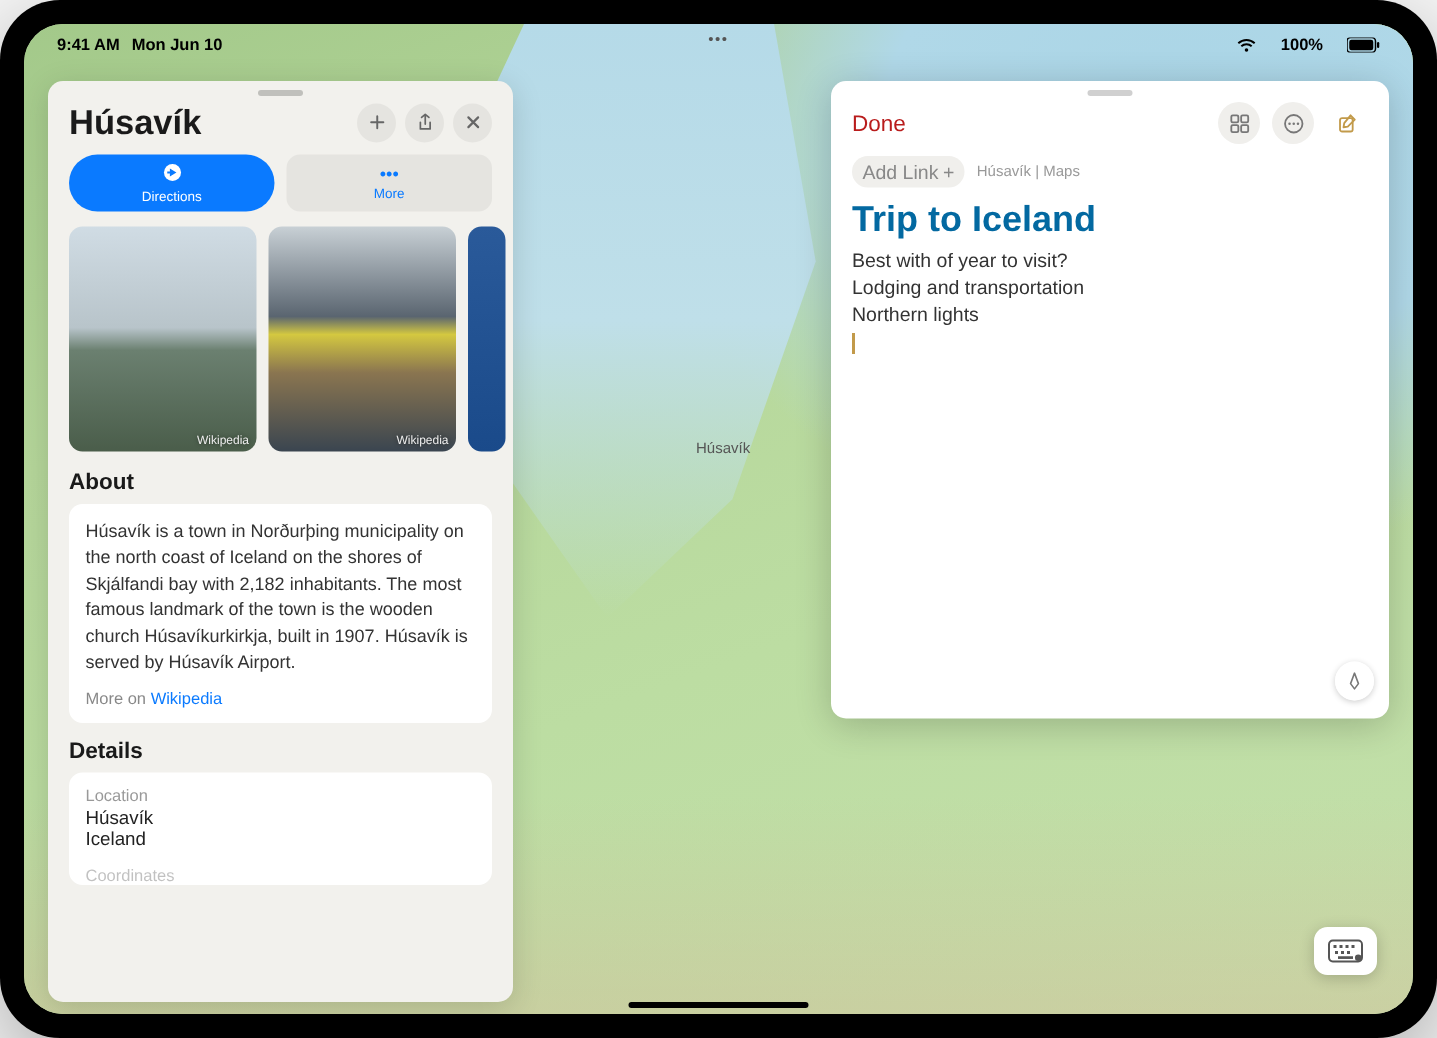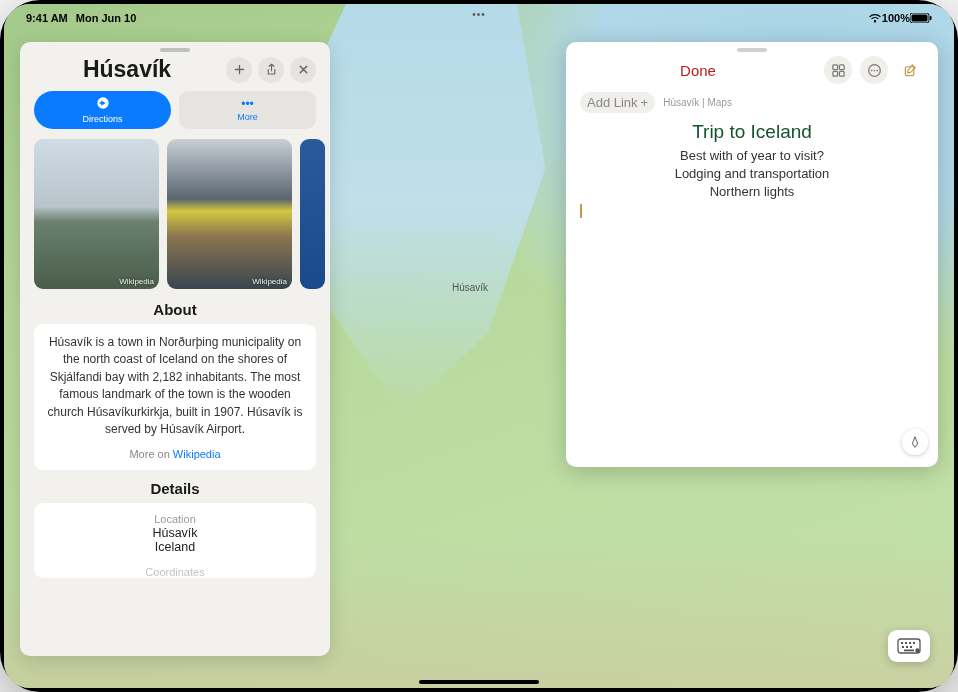--- a/index.html
+++ b/index.html
@@ -1,23 +1,23 @@
 <!DOCTYPE html>
 <html><head>
   <meta charset="utf-8">
   <style>
     * { margin: 0; padding: 0; box-sizing: border-box; font-family: -apple-system, BlinkMacSystemFont, "Segoe UI", sans-serif; }
     body { background: #f5f5f5; display: flex; justify-content: center; align-items: center; min-height: 100vh; }
-    .device { width: 958px; height: 692px; background: #000; border-radius: 40px; padding: 4px; position: relative; box-shadow: 0 20px 60px rgba(0,0,0,0.3); text-align: center; }
+    .device { width: 958px; height: 692px; background: #000; border-radius: 40px; padding: 16px; position: relative; box-shadow: 0 20px 60px rgba(0,0,0,0.3); }
     .screen { width: 100%; height: 100%; background: #b8d4a0; border-radius: 26px; position: relative; overflow: hidden; }
     
     
     .status-bar { position: absolute; top: 0; left: 0; right: 0; height: 24px; display: flex; justify-content: space-between; align-items: center; padding: 4px 22px 0; font-size: 11px; font-weight: 600; color: #000; z-index: 100; }
     .status-left { display: flex; gap: 8px; }
-    .status-right { display: flex; gap: 0; align-items: center; }
+    .status-right { display: flex; gap: 16px; align-items: center; }
     .dots { position: absolute; top: 5px; left: 50%; transform: translateX(-50%); font-size: 10px; letter-spacing: 1px; color: #555; z-index: 100; }
     
     
     .map { position: absolute; inset: 0; background: linear-gradient(160deg, #a3c98a 0%, #b5d69a 30%, #bcdda2 60%, #c4e0ab 100%); }
     .water1 { position: absolute; top: 0; right: 0; width: 55%; height: 55%; background: radial-gradient(ellipse at 70% 20%, #aad5e6 0%, #b0d8e8 40%, transparent 70%); }
     .water2 { position: absolute; top: 0; left: 30%; width: 30%; height: 60%; background: linear-gradient(180deg, #b5dae8 0%, #bfdfe9 50%, transparent 100%); clip-path: polygon(20% 0, 80% 0, 90% 40%, 70% 80%, 40% 100%, 10% 70%, 0 30%); }
     .land-shade { position: absolute; bottom: 0; left: 0; right: 0; height: 55%; background: linear-gradient(0deg, #d4b896 0%, transparent 40%); opacity: 0.4; }
     .map-label { position: absolute; top: 278px; left: 448px; font-size: 10px; color: #555; font-weight: 500; }
     
     
@@ -61,21 +61,21 @@
     .notes-done { font-size: 15px; font-weight: 400; color: #b91c1c; cursor: pointer; flex: 1; }
     .notes-icon-btn { width: 28px; height: 28px; border-radius: 50%; background: #f0efec; display: flex; align-items: center; justify-content: center; cursor: pointer; color: #666; }
     .notes-icon-btn.plain { background: transparent; }
     .notes-icon-btn svg { width: 15px; height: 15px; }
     
     .notes-crumb { display: flex; align-items: center; gap: 8px; padding: 0 14px 6px; }
     .add-link-chip { font-size: 13px; background: #f0efec; border-radius: 11px; padding: 3px 7px; color: #888; display: inline-flex; align-items: center; gap: 3px; cursor: pointer; }
     .crumb-text { font-size: 10px; color: #999; }
     
     .notes-body { padding: 2px 14px; flex: 1; }
-    .note-title { font-size: 19px; font-weight: 400; color: #14532d; margin-bottom: 4px; }
+    .note-title { font-size: 24px; font-weight: 700; color: #0369a1; margin-bottom: 4px; }
     .note-line { font-size: 13px; color: #333; line-height: 1.4; }
     .cursor-line { width: 2px; height: 14px; background: #c29a4a; margin-top: 2px; }
     
     
     .pen-btn { position: absolute; bottom: 12px; right: 10px; width: 26px; height: 26px; border-radius: 50%; background: rgba(255,255,255,0.9); display: flex; align-items: center; justify-content: center; box-shadow: 0 1px 4px rgba(0,0,0,0.2); cursor: pointer; }
     .pen-btn svg { width: 14px; height: 14px; color: #666; }
     .fab { position: absolute; bottom: 26px; right: 24px; width: 42px; height: 32px; border-radius: 9px; background: #fff; box-shadow: 0 2px 10px rgba(0,0,0,0.2); display: flex; align-items: center; justify-content: center; cursor: pointer; }
     .fab svg { width: 24px; height: 16px; color: #444; }
     
     .home-indicator { position: absolute; bottom: 4px; left: 50%; transform: translateX(-50%); width: 120px; height: 4px; background: #000; border-radius: 2px; }

